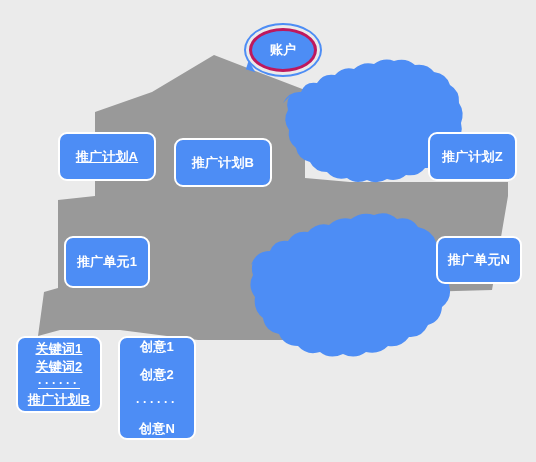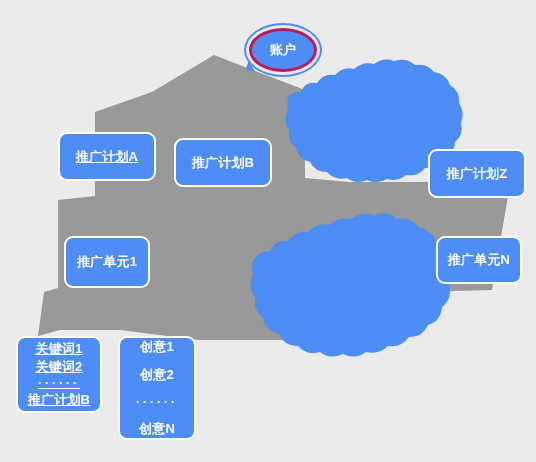--- a/index.html
+++ b/index.html
@@ -122,21 +122,21 @@
   </div>
 
   <div class="node rounded" style="left:58px; top:132px; width:98px; height:49px;text-decoration:underline;">
     <span class="node-line">推广计划A</span>
   </div>
 
   <div class="node square" style="left:174px; top:132px; width:98px; height:49px;">
     <span class="node-line">推广计划B</span>
   </div>
 
-  <div class="node rounded" style="left:428px; top:149px; width:98px; height:49px;">
+  <div class="node rounded" style="left:428px; top:132px; width:89px; height:49px;">
     <span class="node-line">推广计划Z</span>
   </div>
 
   <div class="node rounded" style="left:64px; top:236px; width:86px; height:52px;">
     <span class="node-line">推广单元1</span>
   </div>
 
 
   <div class="node rounded" style="left:436px; top:236px; width:86px; height:48px;">
     <span class="node-line">推广单元N</span>

